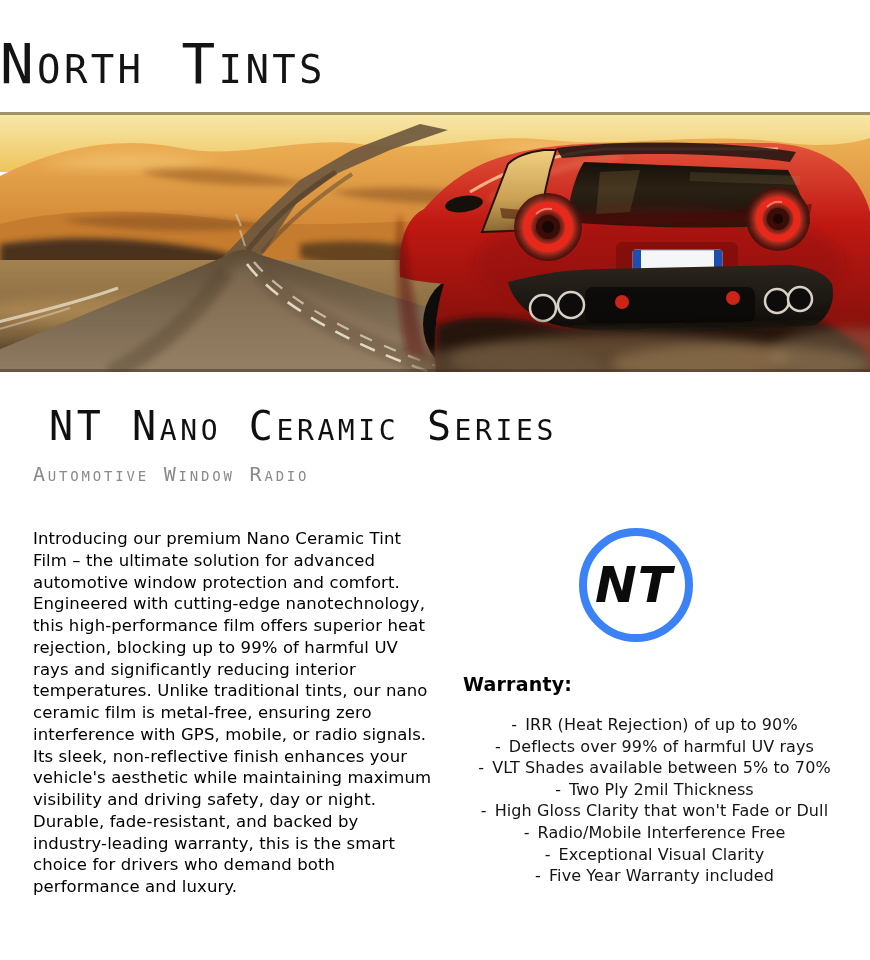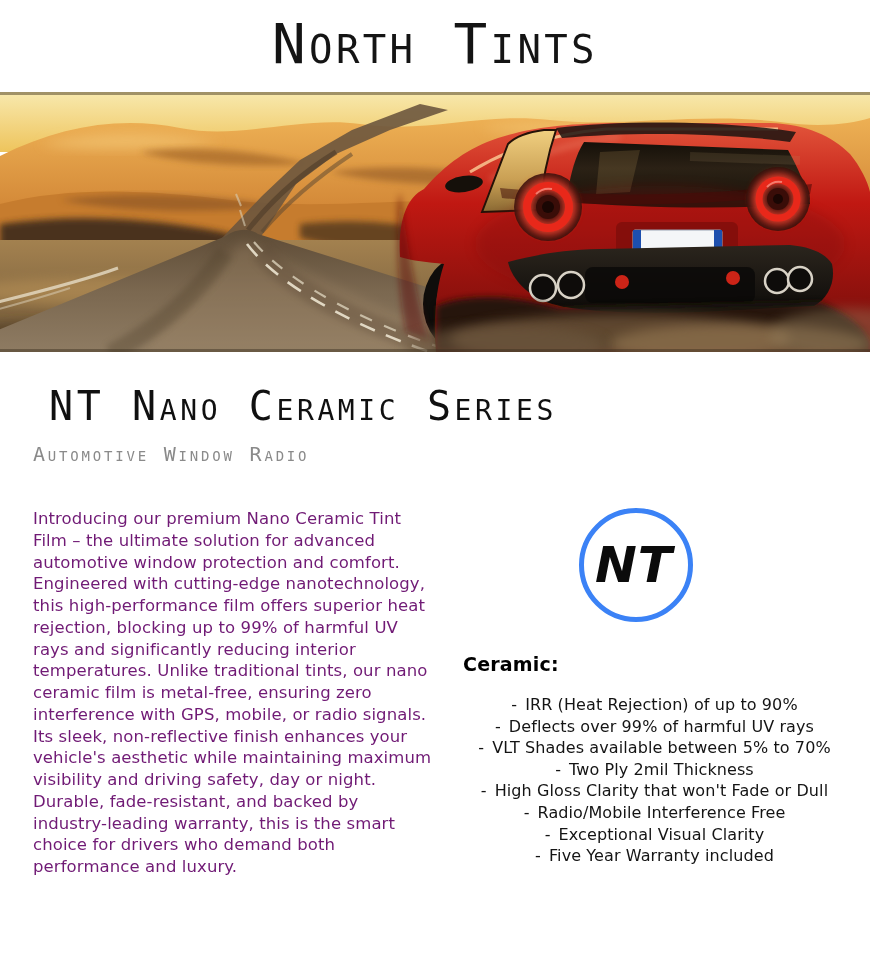--- a/index.html
+++ b/index.html
@@ -3,21 +3,21 @@
 <meta charset="utf-8">
 <style>
   html,body{margin:0;padding:0;}
   body{
     width:870px;height:960px;background:#ffffff;
     font-family:"DejaVu Sans",sans-serif;color:#1b1b1b;
     overflow:hidden;position:relative;
   }
   .sc{font-variant:small-caps;}
   
-  .masthead{text-align:center;padding-top:16px;}
+  .masthead{padding-top:36px;}
   .brand-title{
     font-family:"DejaVu Sans Mono","Liberation Mono",monospace;
     font-size:56px;line-height:1;font-weight:500;color:#141414;
     letter-spacing:0.06em;margin:0;
   }
   .brand-tagline{
     font-family:"DejaVu Sans Mono","Liberation Mono",monospace;
     font-size:15px;color:#949494;letter-spacing:0.07em;
     margin-top:9px;
   }
@@ -32,26 +32,26 @@
     letter-spacing:0.09em;margin:16px;
   }
   .series-subtitle{
     font-family:"DejaVu Sans Mono","Liberation Mono",monospace;
     font-size:20px;color:#8a8a8a;letter-spacing:0.14em;margin-top:10px;
   }
   
   .content{display:flex;margin-top:42px;padding:0 24px 0 33px;}
   .col-left{width:404px;flex:0 0 auto;}
   .intro-paragraph{
-    margin:0;font-size:16.5px;line-height:1.32;color:#701a75;
+    margin:0;font-size:16.5px;line-height:1.32;color:#000000;
     letter-spacing:0.1px;
   }
   .col-right{flex:1;margin-left:26px;}
   .nt-badge{
-    box-sizing:border-box;width:114px;height:114px;border:5px solid #3b82f6;
+    box-sizing:border-box;width:114px;height:114px;border:8px solid #3b82f6;
     border-radius:50%;margin-left:116px;
     display:flex;align-items:center;justify-content:center;background:#fff;
   }
   .nt-badge span{
     font-family:"DejaVu Sans",sans-serif;font-style:italic;font-weight:bold;
     font-size:50px;color:#0b0b0b;letter-spacing:1px;transform:translateX(-2px);
   }
   .features-heading{
     margin:31px 0 0 0;font-size:19px;font-weight:bold;color:#000;
     letter-spacing:0.2px;
@@ -248,21 +248,21 @@
 </section>
 
 <div class="content">
   <div class="col-left">
     <p class="intro-paragraph">Introducing our premium Nano Ceramic Tint Film – the ultimate solution for advanced automotive window protection and comfort. Engineered with cutting-edge nanotechnology, this high-performance film offers superior heat rejection, blocking up to 99% of harmful UV rays and significantly reducing interior temperatures. Unlike traditional tints, our nano ceramic film is metal-free, ensuring zero interference with GPS, mobile, or radio signals. Its sleek, non-reflective finish enhances your vehicle's aesthetic while maintaining maximum visibility and driving safety, day or night. Durable, fade-resistant, and backed by industry-leading warranty, this is the smart choice for drivers who demand both performance and luxury.</p>
   </div>
   <div class="col-right">
     <div class="nt-badge">
       <span>NT</span>
     </div>
-    <h3 class="features-heading">Ceramic:</h3>
+    <h3 class="features-heading">Warranty:</h3>
     <ul class="features-list">
         <li>IRR (Heat Rejection) of up to 90%</li>
         <li>Deflects over 99% of harmful UV rays</li>
         <li>VLT Shades available between 5% to 70%</li>
         <li>Two Ply 2mil Thickness</li>
         <li>High Gloss Clarity that won't Fade or Dull</li>
         <li>Radio/Mobile Interference Free</li>
         <li>Exceptional Visual Clarity</li>
         <li>Five Year Warranty included</li>
       </ul>

